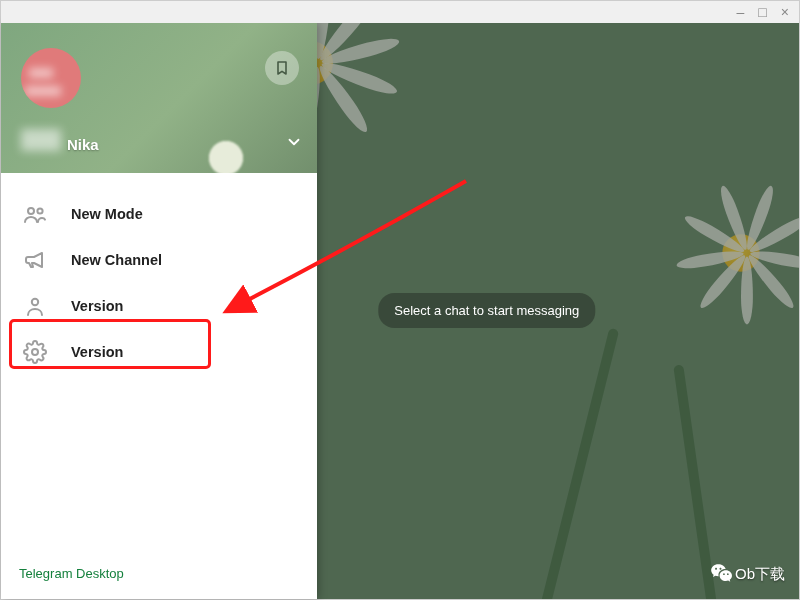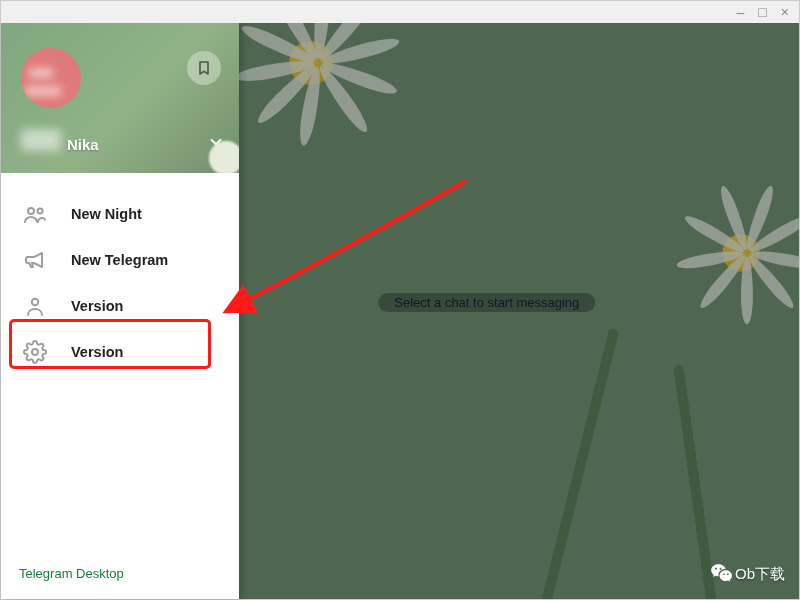--- a/index.html
+++ b/index.html
@@ -58,29 +58,29 @@
   .stem.s2 { left: 700px; top: 340px; transform: rotate(-8deg); }
   
   .dim {
     position: absolute; inset: 0;
     background: rgba(20,30,20,0.35);
   }
   .chat-msg {
     position: absolute; left: 50%; top: 270px;
     transform: translateX(-10%);
     background: rgba(40,50,40,0.55);
-    color: #0f172a;
+    color: #ffffff;
     font-size: 13px;
-    padding: 2px 16px;
+    padding: 10px 16px;
     border-radius: 16px;
     white-space: nowrap;
   }
   
   .panel {
-    position: absolute; left: 0; top: 0; bottom: 0; width: 238px;
+    position: absolute; left: 0; top: 0; bottom: 0; width: 316px;
     background: #fff;
     box-shadow: 2px 0 8px rgba(0,0,0,0.25);
     z-index: 20;
     display: flex; flex-direction: column;
   }
   .panel-header {
     height: 150px;
     position: relative;
     background: linear-gradient(135deg, #7fa77f 0%, #91b287 55%, #728f6d 100%);
     overflow: hidden;
@@ -254,30 +254,30 @@
 
         <div class="menu-item">
           <span class="mi-icon">
             <svg width="24" height="24" viewBox="0 0 24 24" fill="none" stroke="currentColor" stroke-width="2" stroke-linecap="round" stroke-linejoin="round">
                 <circle cx="8" cy="9" r="3"></circle>
                 <path d="M2 20c0-3 3-5 6-5s6 2 6 5"></path>
                 <circle cx="17" cy="9" r="2.6"></circle>
                 <path d="M15 20c0-2.2 1.8-4 4-4 1.4 0 2.6.6 3 1.6"></path>
               </svg>
           </span>
-          <span class="mi-label">New Night</span>
+          <span class="mi-label">New Mode</span>
         </div>
 
         <div class="menu-item">
           <span class="mi-icon">
             <svg width="24" height="24" viewBox="0 0 24 24" fill="none" stroke="currentColor" stroke-width="2" stroke-linecap="round" stroke-linejoin="round">
                 <path d="M3 11v2a2 2 0 0 0 2 2h1l2 4h2l-1-4h2l8 4V5l-8 4H5a2 2 0 0 0-2 2z"></path>
               </svg>
           </span>
-          <span class="mi-label">New Telegram</span>
+          <span class="mi-label">New Channel</span>
         </div>
 
         <div class="menu-item">
           <span class="mi-icon">
             <svg width="24" height="24" viewBox="0 0 24 24" fill="none" stroke="currentColor" stroke-width="2" stroke-linecap="round" stroke-linejoin="round">
                 <circle cx="12" cy="8" r="3.2"></circle>
                 <path d="M5 21c0-3.6 3.1-6 7-6s7 2.4 7 6"></path>
               </svg>
           </span>
           <span class="mi-label">Version</span>

